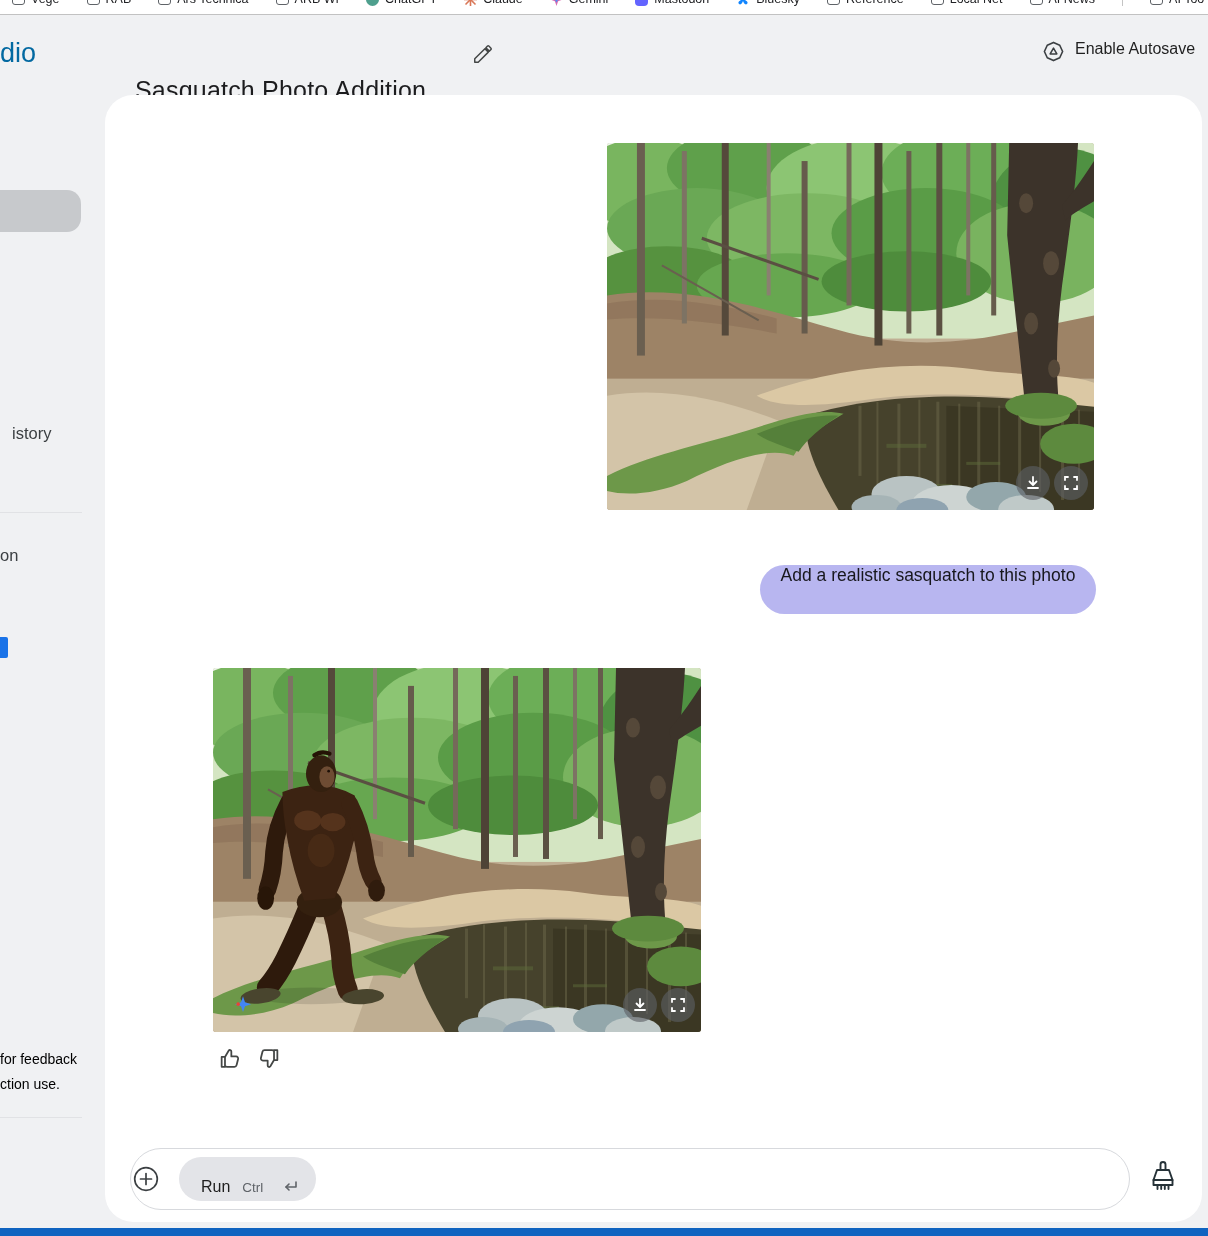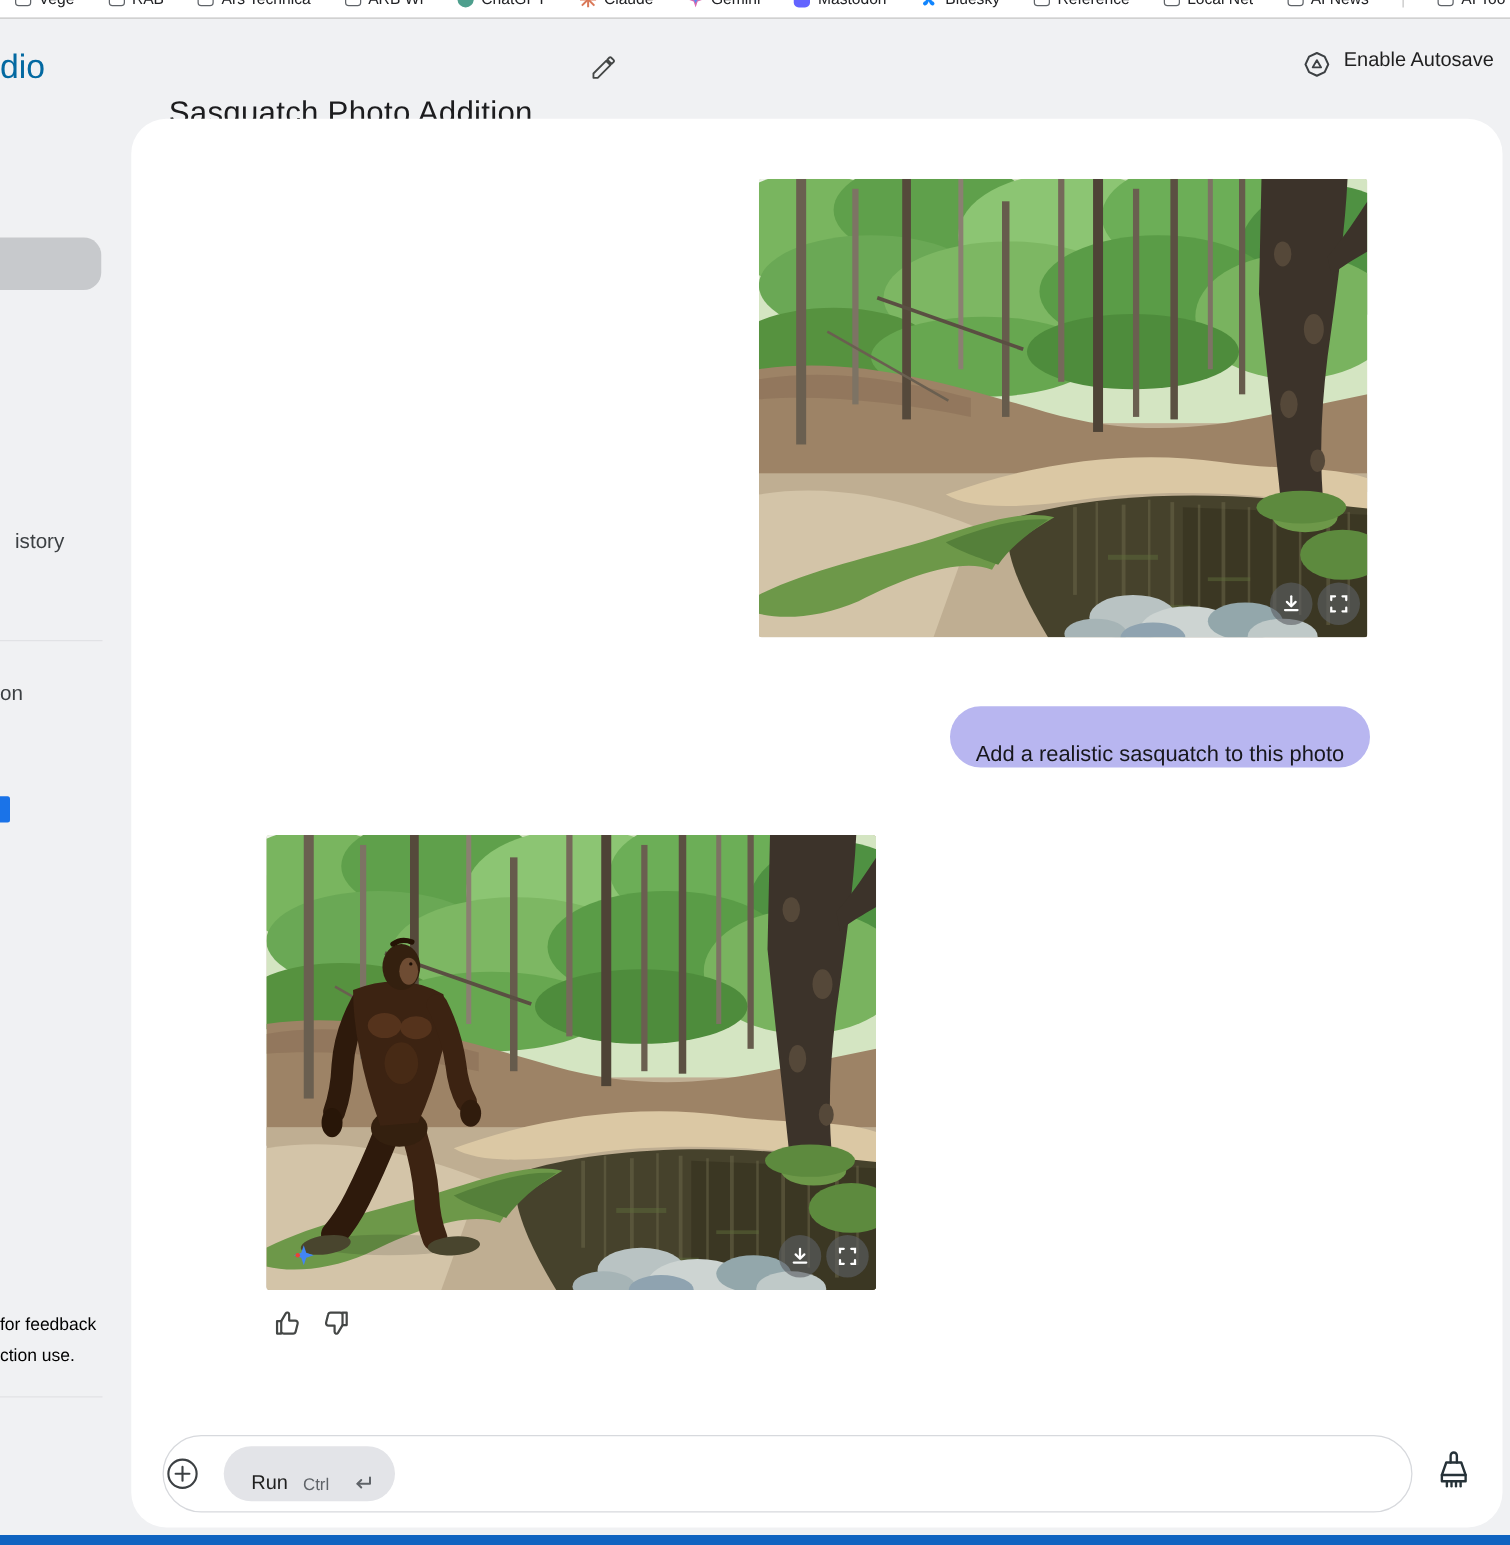--- a/index.html
+++ b/index.html
@@ -30,21 +30,21 @@
   .side-divider-2 { position:absolute; left:0; top:1117px; width:82px; height:1px; background:#e1e2e5; }
 
   
   .card { position:absolute; left:105px; top:95px; width:1097px; height:1127px; background:#ffffff; border-radius:28px; }
 
   .user-image { position:absolute; left:502px; top:48px; width:487px; height:367px; border-radius:3px; overflow:hidden; }
   .model-image { position:absolute; left:108px; top:573px; width:488px; height:364px; border-radius:3px; overflow:hidden; }
   .img-actions { position:absolute; right:6px; bottom:10px; display:flex; gap:4px; }
   .img-btn { width:34px; height:34px; border-radius:50%; background:rgba(92,96,100,.62); border:none; display:flex; align-items:center; justify-content:center; cursor:pointer; }
 
-  .user-bubble { position:absolute; left:655px; top:470px; width:336px; height:49px; background:#b8b6f0; border-radius:26px; display:flex; align-items:flex-end; justify-content:center; font-size:17.5px; color:#17171c; }
+  .user-bubble { position:absolute; left:655px; top:470px; width:336px; height:49px; background:#b8b6f0; border-radius:26px; display:flex; align-items:flex-start; justify-content:center; font-size:17.5px; color:#17171c; }
 
   .feedback-row { position:absolute; left:110px; top:948px; display:flex; gap:8px; }
   .thumb-btn { width:30px; height:30px; border:none; background:transparent; cursor:pointer; display:flex; align-items:center; justify-content:center; }
 
   
   .composer { position:absolute; left:25px; top:1053px; width:1000px; height:62px; border:1px solid #d7d9dd; border-radius:32px; background:#fff; display:flex; align-items:center; }
   .composer input { flex:1; border:none; outline:none; background:transparent; font-size:17px; color:#1f1f1f; padding:0 0 0 34px; font-family:inherit; }
   .composer input::placeholder { color:#80868b; }
   .plus-btn { width:30px; height:30px; border:none; background:transparent; cursor:pointer; margin-right:18px; flex:0 0 auto; display:flex; align-items:center; justify-content:center; }
   .run-btn { height:44px; margin-right:13px; padding:16px 18px 0 22px; border:none; border-radius:22px; background:#e3e4e8; display:flex; align-items:center; gap:12px; cursor:pointer; flex:0 0 auto; }

